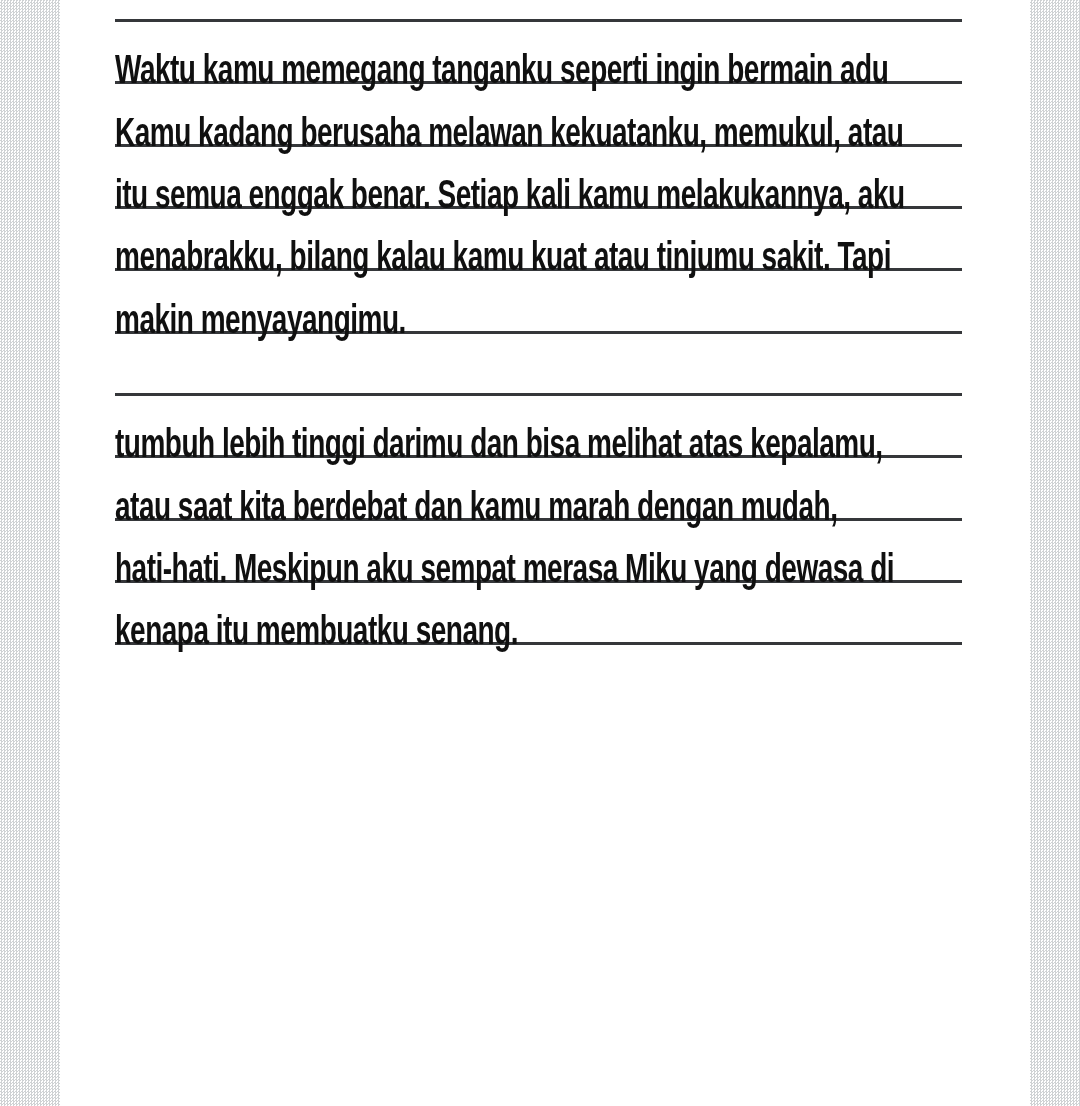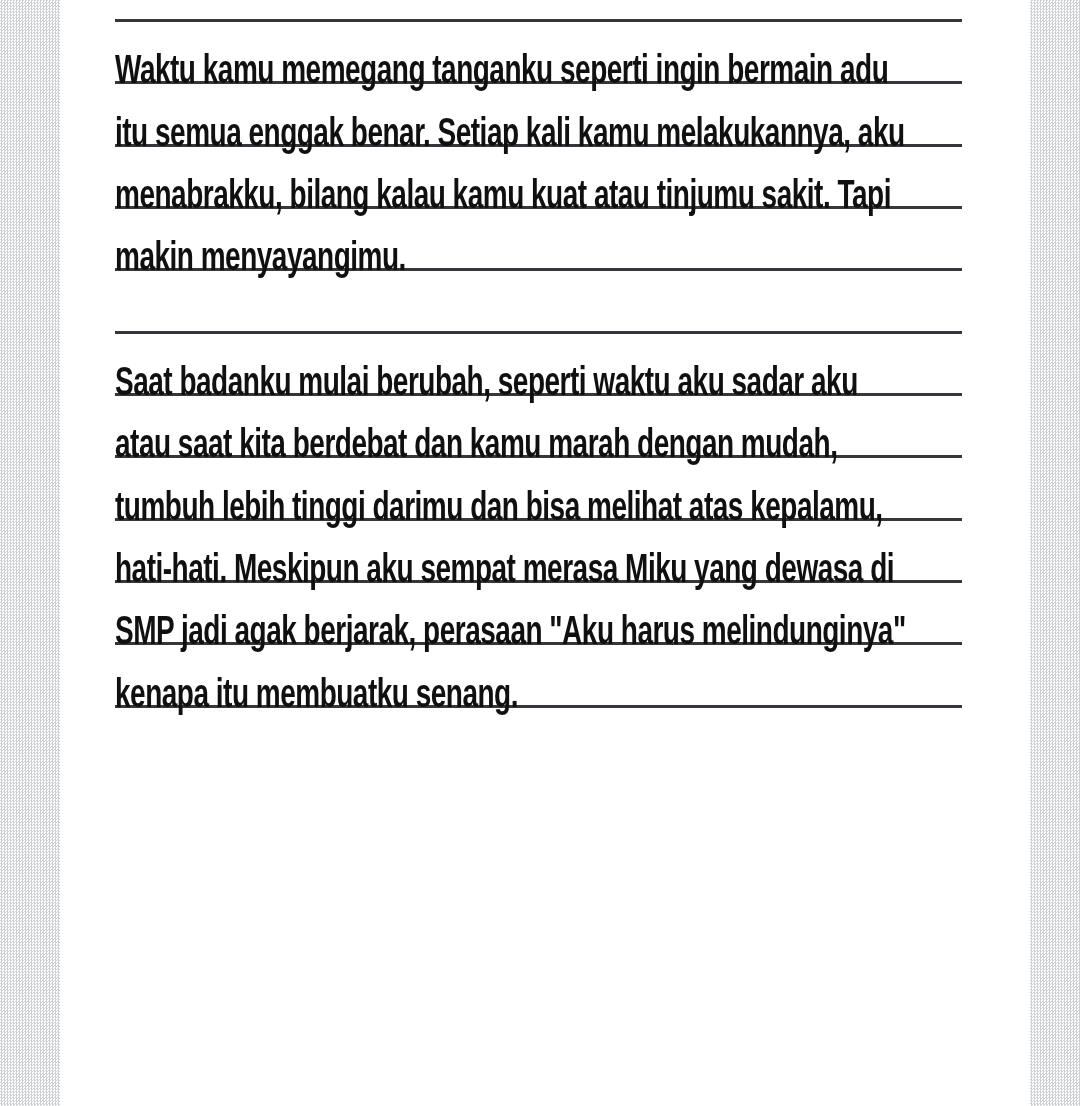--- a/index.html
+++ b/index.html
@@ -52,41 +52,38 @@
   <div class="edge-pattern right"></div>
 
   <div class="sheet" id="sheet">
 
     <div class="row partial"></div>
 
   <div class="row">
         <span class="line-text">Waktu kamu memegang tanganku seperti ingin bermain adu</span>
       </div>
       <div class="row">
+        <span class="line-text">Kamu kadang berusaha melawan kekuatanku, memukul, atau</span>
+      </div>
+      <div class="row">
         <span class="line-text">itu semua enggak benar. Setiap kali kamu melakukannya, aku</span>
       </div>
       <div class="row">
         <span class="line-text">menabrakku, bilang kalau kamu kuat atau tinjumu sakit. Tapi</span>
       </div>
       <div class="row">
         <span class="line-text">makin menyayangimu.</span>
       </div>
       <div class="row"></div>
       <div class="row">
-        <span class="line-text">Saat badanku mulai berubah, seperti waktu aku sadar aku</span>
+        <span class="line-text">tumbuh lebih tinggi darimu dan bisa melihat atas kepalamu,</span>
       </div>
       <div class="row">
         <span class="line-text">atau saat kita berdebat dan kamu marah dengan mudah,</span>
       </div>
       <div class="row">
-        <span class="line-text">tumbuh lebih tinggi darimu dan bisa melihat atas kepalamu,</span>
-      </div>
-      <div class="row">
         <span class="line-text">hati-hati. Meskipun aku sempat merasa Miku yang dewasa di</span>
-      </div>
-      <div class="row">
-        <span class="line-text">SMP jadi agak berjarak, perasaan "Aku harus melindunginya"</span>
       </div>
       <div class="row">
         <span class="line-text">kenapa itu membuatku senang.</span>
       </div>
     </div>
 </div>
 
 </body></html>

